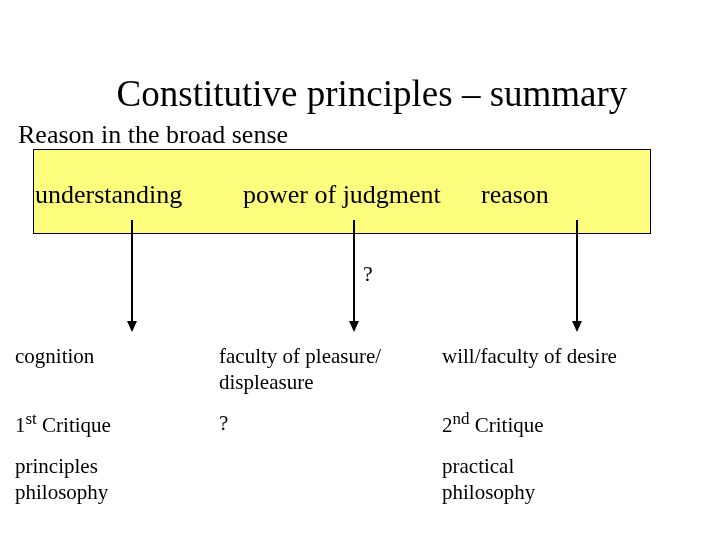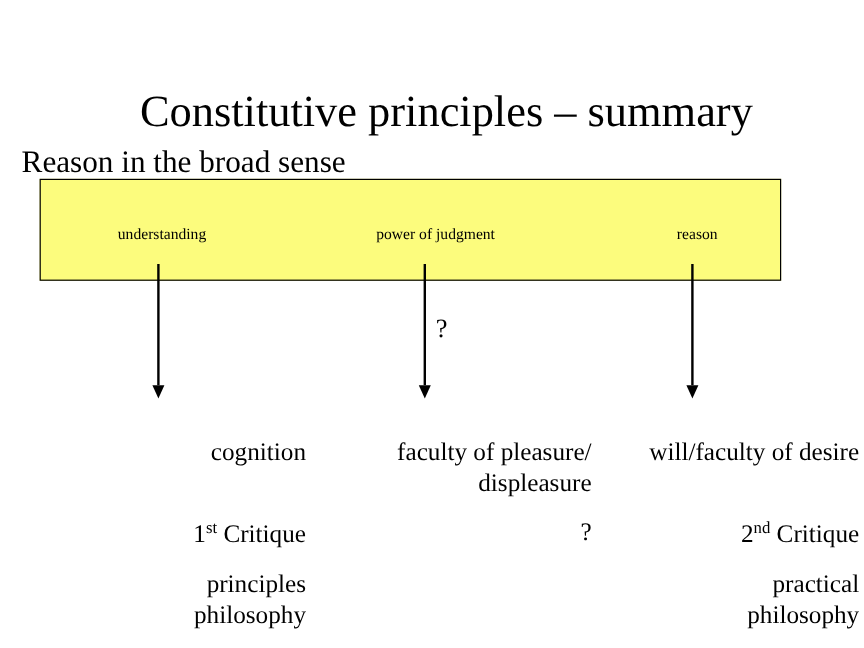--- a/index.html
+++ b/index.html
@@ -24,22 +24,22 @@
   }
 
   .faculty-box {
     position: absolute; left: 33px; top: 149px;
     width: 616px; height: 83px;
     background: #FCFC7D;
     border: 1px solid #000000;
   }
 
   .box-label {
-    position: absolute; top: 182px; font-size: 13px; line-height: 26px;
-    text-align: center; white-space: nowrap;
+    position: absolute; top: 182px; font-size: 26px; line-height: 26px;
+    text-align: left; white-space: nowrap;
   }
   .box-label.bl-1 { left: 35px;  width: 200px; }
   .box-label.bl-2 { left: 243px; width: 240px; }
   .box-label.bl-3 { left: 481px; width: 200px; }
 
   .arrow-shaft {
     position: absolute; top: 220px; width: 2px; height: 101px;
     background: #000000;
   }
   .arrow-head {
@@ -52,33 +52,33 @@
   .a2 .arrow-shaft { left: 353px; } .a2 .arrow-head { left: 349px; }
   .a3 .arrow-shaft { left: 576px; } .a3 .arrow-head { left: 572px; }
 
   .qmark {
     position: absolute; left: 356px; top: 261px; width: 24px;
     font-size: 22px; line-height: 26px; text-align: center;
   }
 
   .col {
     position: absolute; top: 343px; width: 240px;
-    font-size: 21px; line-height: 26px; text-align: right; margin-top: 20px;
+    font-size: 21px; line-height: 26px; text-align: left;
   }
   .colL { left: 15px; }
-  .colM { left: 253px; }
-  .colR { left: 476px; }
+  .colM { left: 219px; }
+  .colR { left: 442px; }
 
   .faculty-line { min-height: 26px; white-space: nowrap; }
   .crit  { margin-top: 17px; white-space: nowrap; }
   .philo { margin-top: 15px; }
   .philo-line { min-height: 26px; white-space: nowrap; }
 
   .ord {
-    font-size: 14px; line-height: 0;
+    font-size: 17px; line-height: 0;
     position: relative; top: -8px;
   }
   .colM .crit-word { margin-left: 5px; }
 </style>
 </head>
 <body>
 
 <div class="stage">
 
   <h1 class="title">Constitutive principles – summary</h1>

